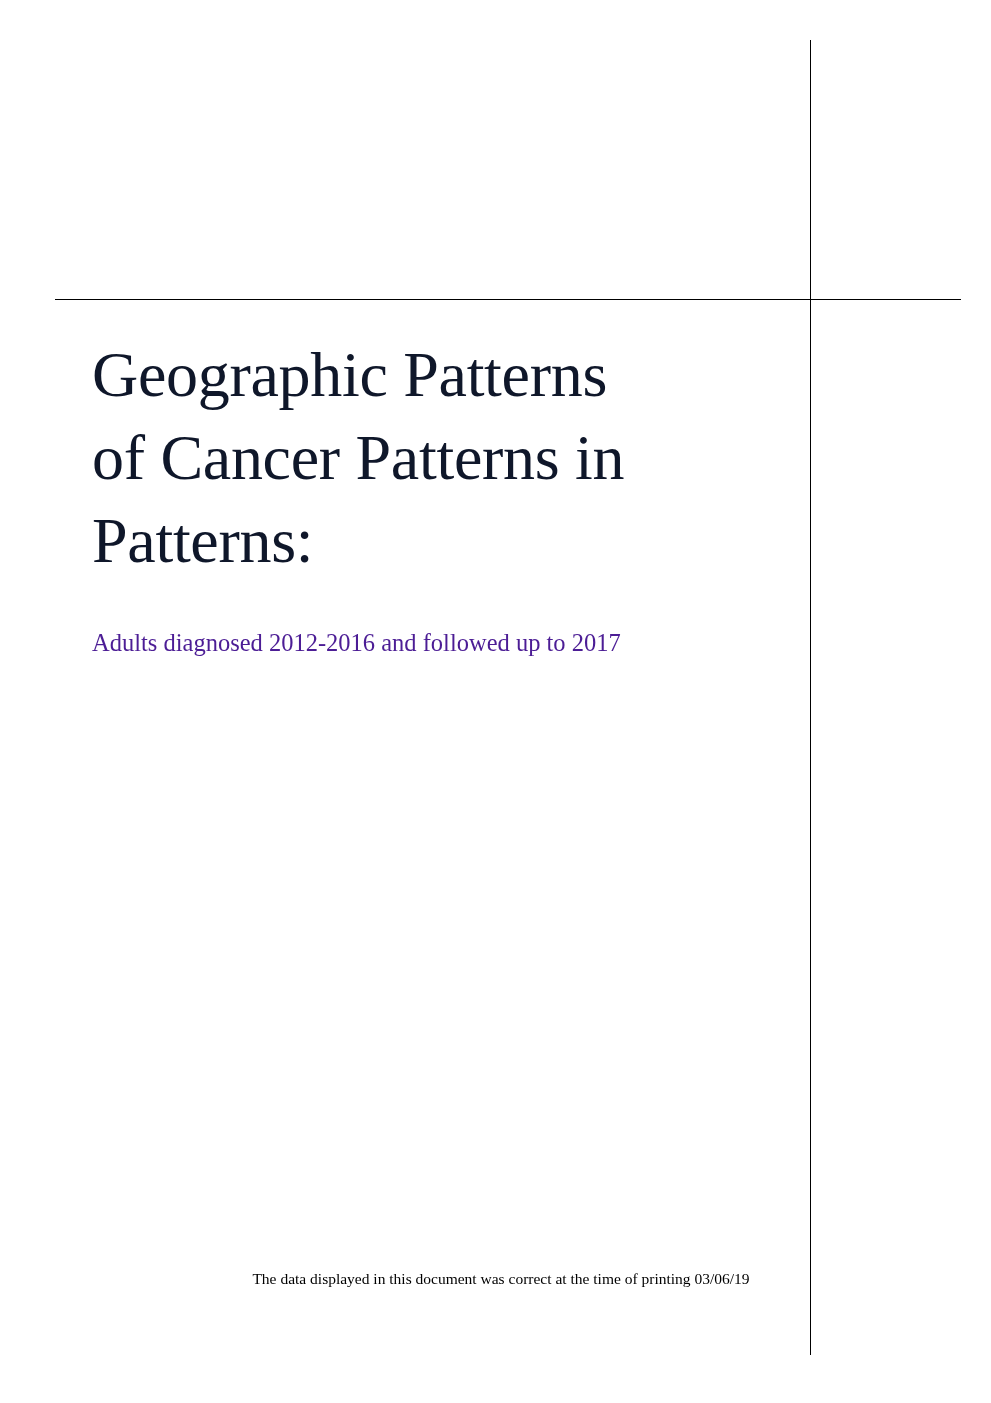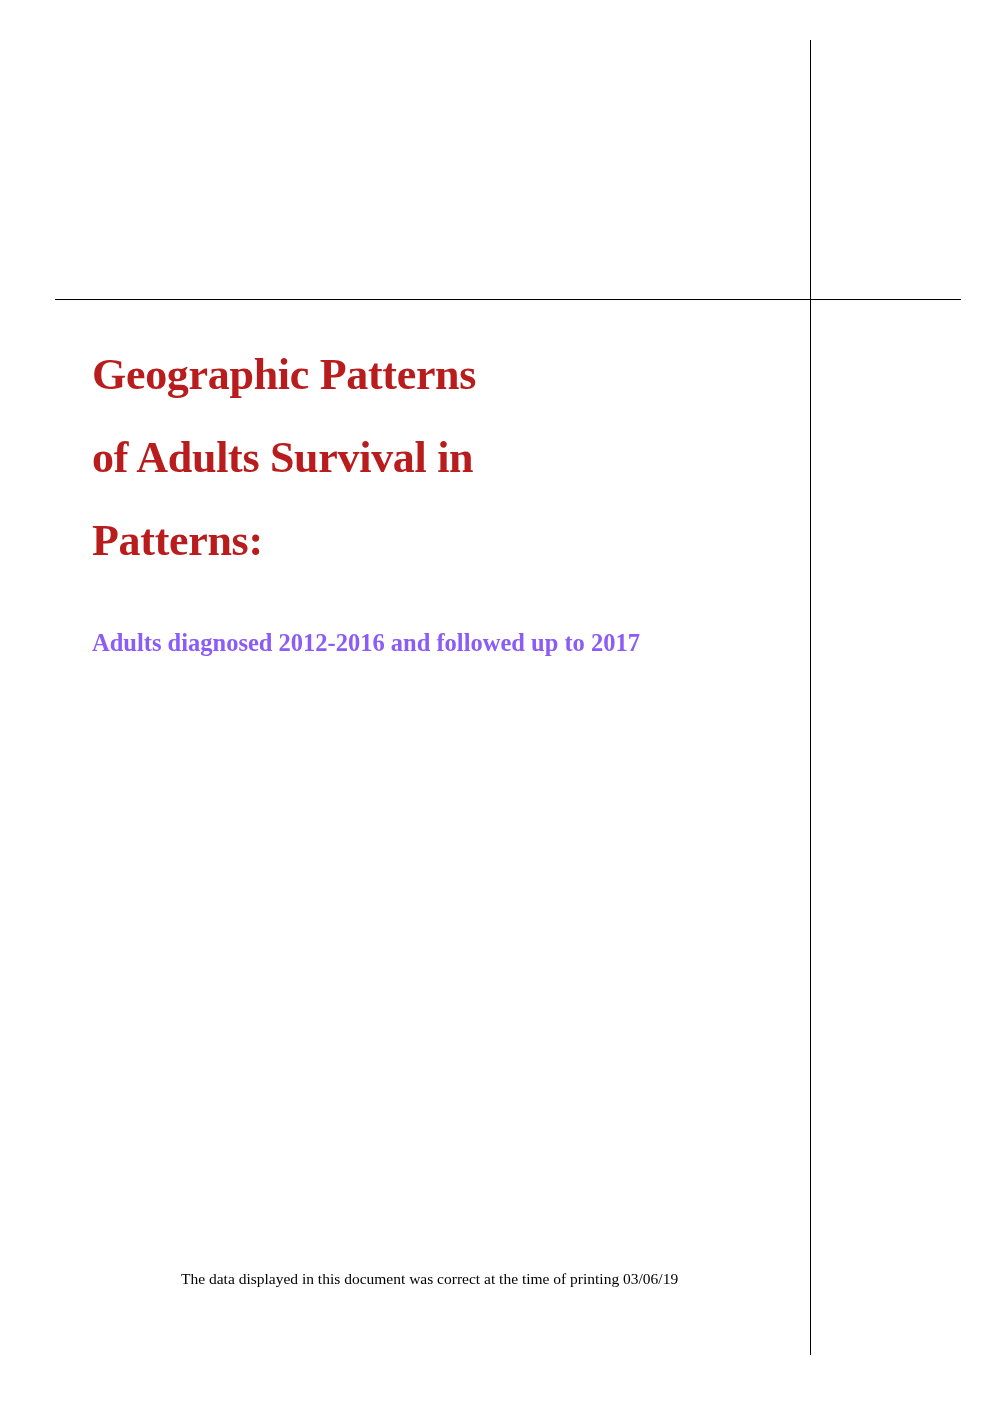--- a/index.html
+++ b/index.html
@@ -37,61 +37,62 @@
 
   .title-block {
     position: absolute;
     left: 92px;
     top: 333px;
     width: 680px;
   }
 
   .doc-title {
     font-family: "Liberation Serif", serif;
-    font-weight: bold;
-    font-size: 44px;
+    font-weight: normal;
+    font-size: 64px;
     line-height: 83px;
     letter-spacing: -0.3px;
     margin: 0;
-    color: #b91c1c;
+    color: #0f172a;
   }
 
   .doc-subtitle {
     font-family: "Liberation Serif", serif;
-    font-weight: bold;
+    font-weight: normal;
     font-size: 24.5px;
     line-height: 32px;
     margin: 0;
     padding-top: 45px;
-    color: #8b5cf6;
+    color: #4c1d95;
   }
 
   .print-note {
     position: absolute;
     left: 181px;
     top: 1269px;
     width: 640px;
     font-family: "Liberation Serif", serif;
     font-size: 15.5px;
     line-height: 20px;
     color: #000000;
+    text-align: center;
   }
 </style>
 </head>
 <body>
 
 <div class="page">
 
   <div class="rule-vertical"></div>
   <div class="rule-horizontal"></div>
 
   <div class="title-block">
     <h1 class="doc-title">
       <span>Geographic Patterns</span><br>
-      <span>of Adults Survival in</span><br>
+      <span>of Cancer Patterns in</span><br>
       <span>Patterns:</span>
     </h1>
     <p class="doc-subtitle">Adults diagnosed 2012-2016 and followed up to 2017</p>
   </div>
 
   <div class="print-note">The data displayed in this document was correct at the time of printing 03/06/19</div>
 
 </div>
 
 </body></html>

